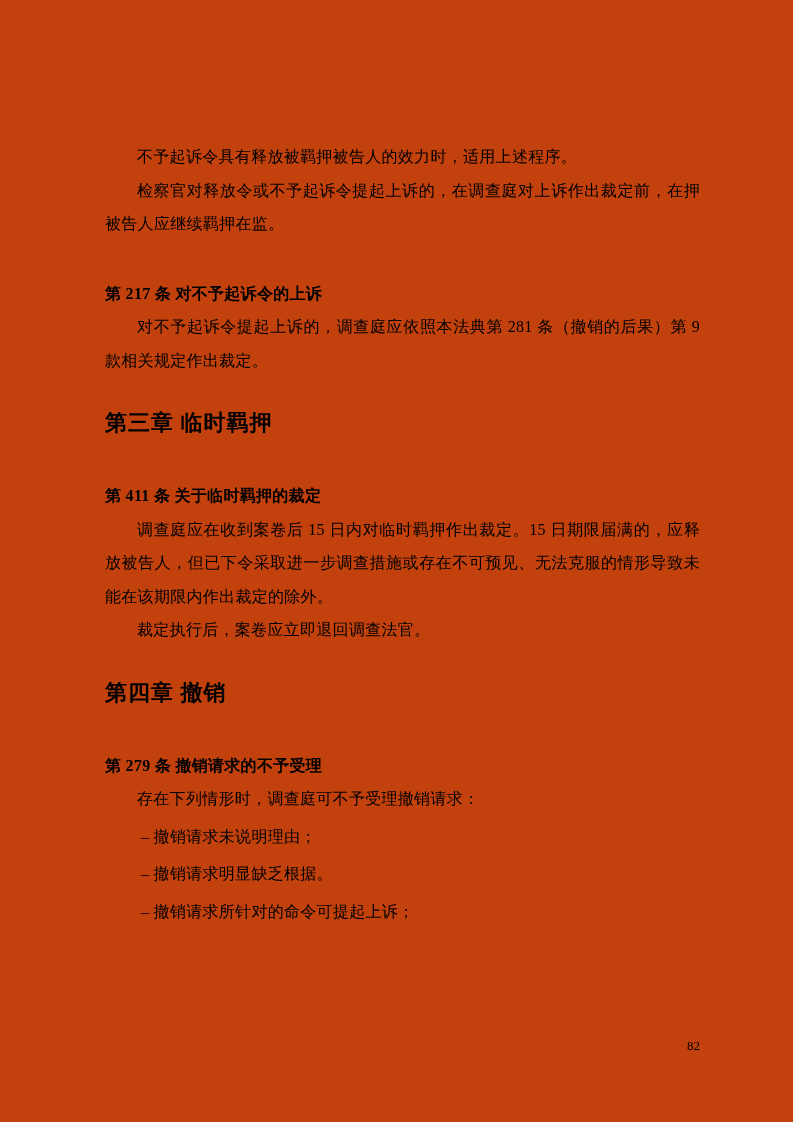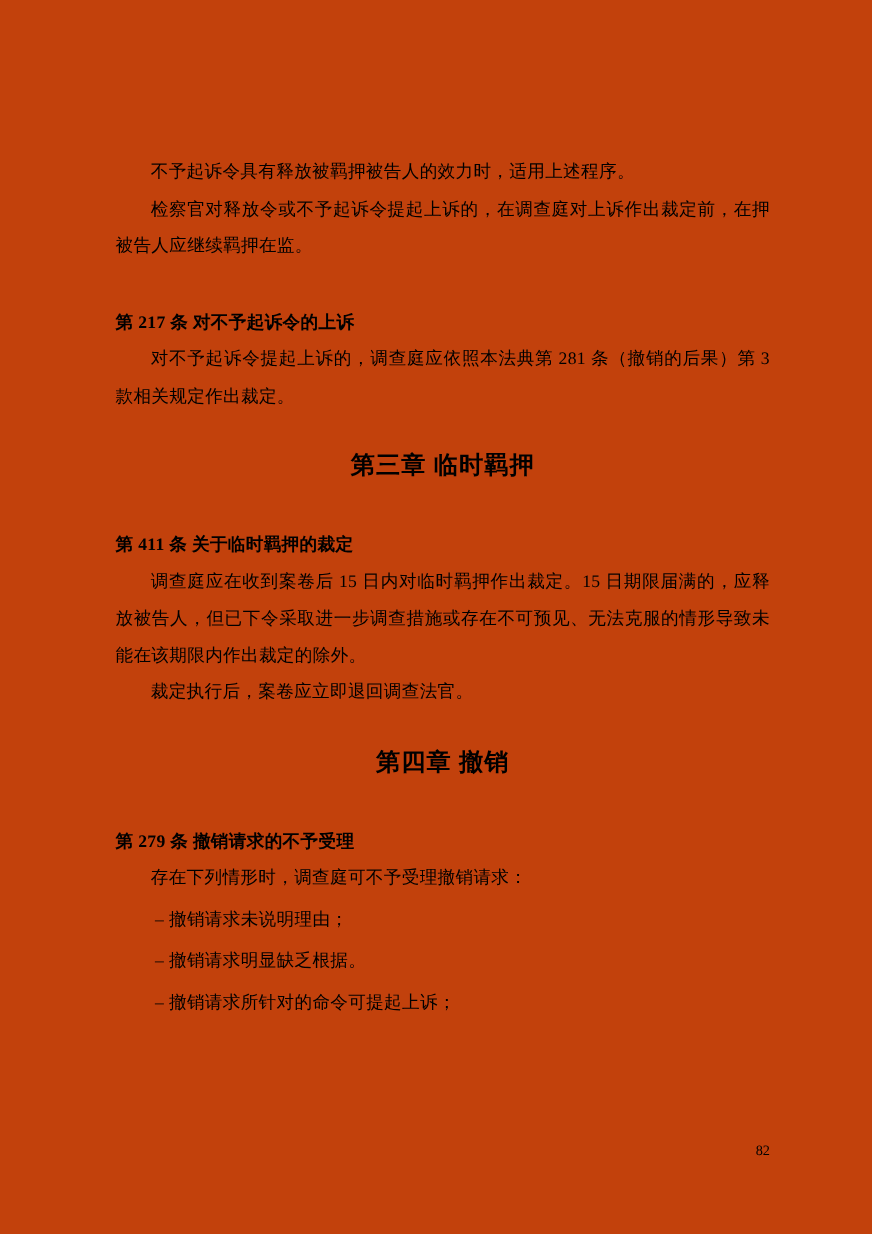--- a/index.html
+++ b/index.html
@@ -34,21 +34,20 @@
     margin: 36px 0 0 0;
     font-weight: bold;
     text-indent: 0;
     letter-spacing: 0.3px;
   }
   .chapter-heading {
     margin: 26px 0 0 0;
     font-size: 22px;
     line-height: 40px;
     font-weight: bold;
-    text-align: center;
     letter-spacing: 1px;
   }
   .list-item {
     margin: 4px;
     text-indent: 2em;
     text-align: justify;
     letter-spacing: 0.3px;
   }
   .page-number {
     position: absolute;
@@ -61,21 +60,21 @@
   }
 </style>
 </head>
 <body>
 
 <div class="page">
   <div class="content">
     <p class="para">不予起诉令具有释放被羁押被告人的效力时，适用上述程序。</p>
     <p class="para">检察官对释放令或不予起诉令提起上诉的，在调查庭对上诉作出裁定前，在押被告人应继续羁押在监。</p>
     <p class="article-heading">第 217 条  对不予起诉令的上诉</p>
-    <p class="para">对不予起诉令提起上诉的，调查庭应依照本法典第 281 条（撤销的后果）第 3 款相关规定作出裁定。</p>
+    <p class="para">对不予起诉令提起上诉的，调查庭应依照本法典第 281 条（撤销的后果）第 9 款相关规定作出裁定。</p>
     <p class="chapter-heading">第三章  临时羁押</p>
     <p class="article-heading">第 411 条  关于临时羁押的裁定</p>
     <p class="para">调查庭应在收到案卷后 15 日内对临时羁押作出裁定。15 日期限届满的，应释放被告人，但已下令采取进一步调查措施或存在不可预见、无法克服的情形导致未能在该期限内作出裁定的除外。</p>
     <p class="para">裁定执行后，案卷应立即退回调查法官。</p>
     <p class="chapter-heading">第四章  撤销</p>
     <p class="article-heading">第 279 条  撤销请求的不予受理</p>
     <p class="para">存在下列情形时，调查庭可不予受理撤销请求：</p>
     <p class="list-item">– 撤销请求未说明理由；</p>
     <p class="list-item">– 撤销请求明显缺乏根据。</p>
     <p class="list-item">– 撤销请求所针对的命令可提起上诉；</p>

